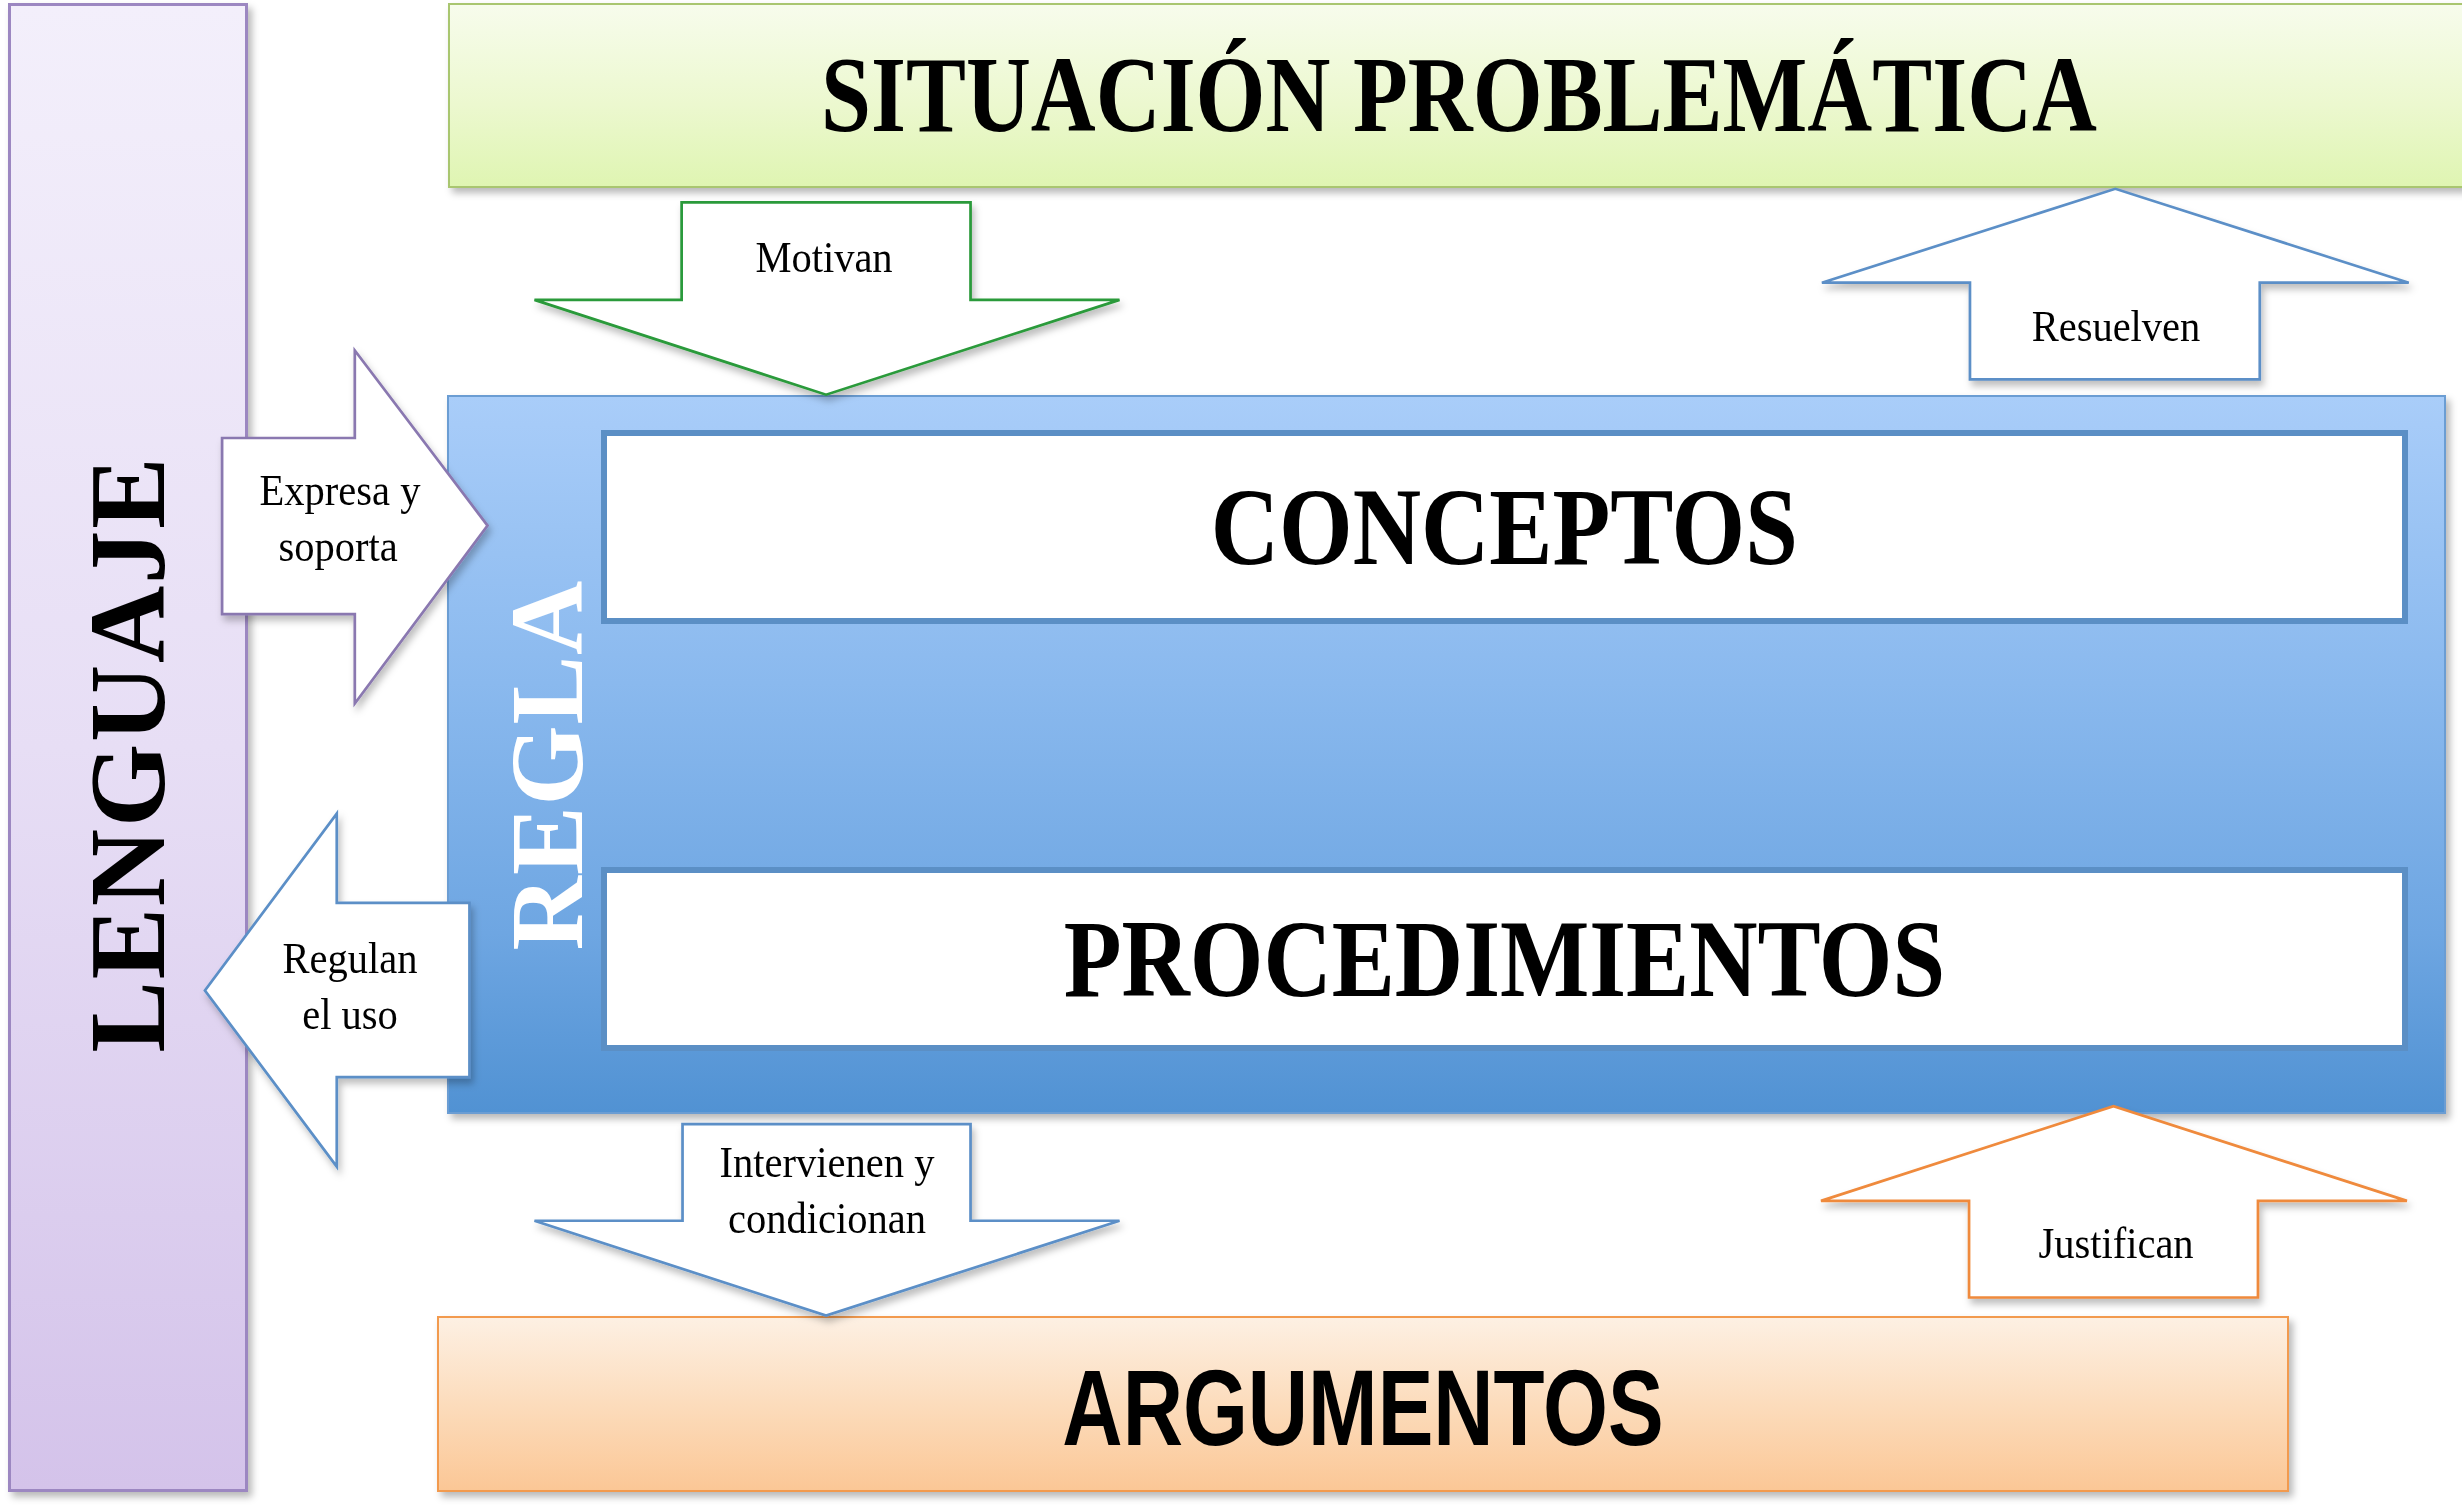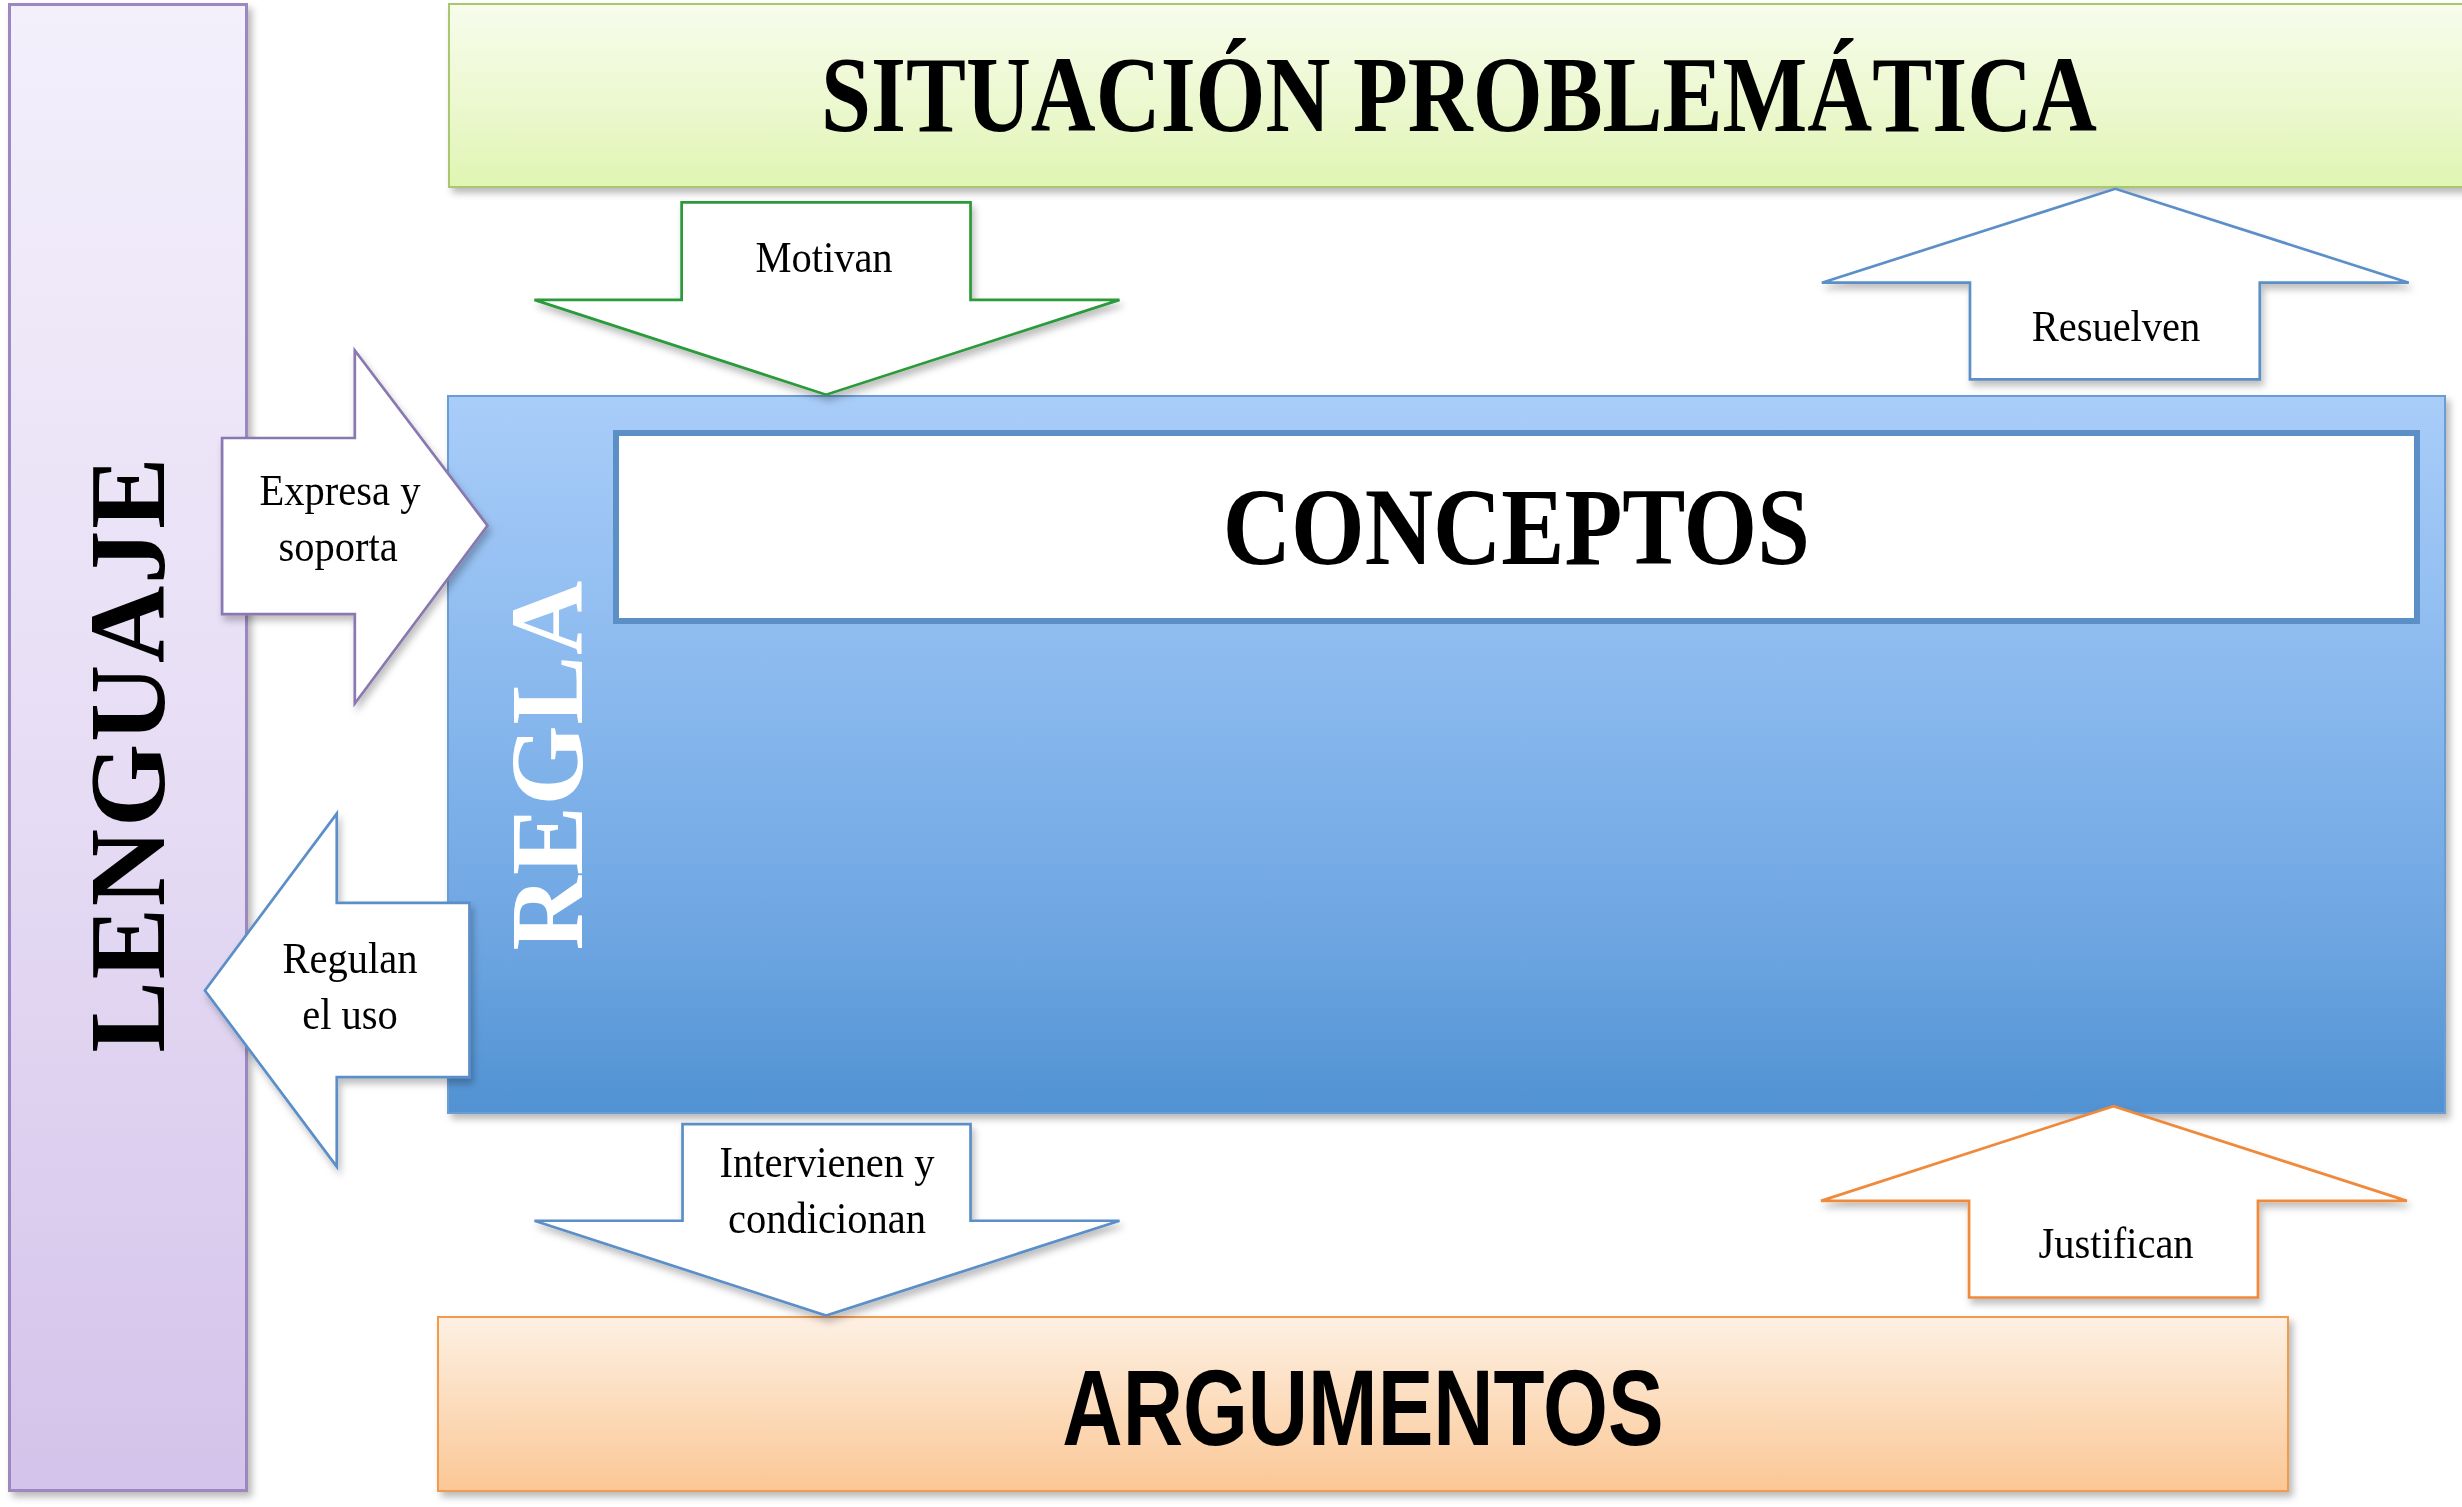--- a/index.html
+++ b/index.html
@@ -19,21 +19,21 @@
   #situacion-label { position: absolute; left: 0; right: 0; top: 32.5px; text-align: center;
     font-weight: bold; font-size: 107px; line-height: 117px; white-space: nowrap; color: #000;
     transform: scaleX(0.84); transform-origin: 50% 50%; }
 
   #regla-box { left: 447px; top: 395px; width: 1999px; height: 719px;
     background: linear-gradient(to bottom, #a9cdf9 0%, #8ab9ee 40%, #6ea6e2 75%, #5192d3 100%);
     border: 2.7px solid #6b9dd3; }
   #regla-label { position: absolute; left: 98px; top: 368px; transform: translate(-50%, -50%) rotate(-90deg);
     font-weight: bold; font-size: 103px; color: #ffffff; white-space: nowrap; letter-spacing: 0.9px; }
 
-  .inner { position: absolute; left: 164px; width: 1795px; background: #ffffff; border: 6.3px solid #5b8fc5;
+  .inner { position: absolute; left: 152px; width: 1795px; background: #ffffff; border: 6.3px solid #5b8fc5;
     display: flex; align-items: center; justify-content: center; text-align: right; }
   .inner span { font-weight: bold; font-size: 110px; white-space: nowrap; color: #000;
     transform: scaleX(0.86); display: inline-block; line-height: 1; }
   #concepts { top: 33px; height: 182px; }
   #propiedades { top: 243px; height: 193px; }
   #procedimientos { top: 470px; height: 172px; }
 
   #argumentos { left: 437px; top: 1316px; width: 1852px; height: 176px;
     background: linear-gradient(to bottom, #fdf0e3 0%, #fcdcbc 50%, #fbc796 100%);
     border: 2.7px solid #f29a4e; }
@@ -53,20 +53,23 @@
 </div>
 
 <div id="situacion" class="abs shadow">
   <div id="situacion-label">SITUACIÓN PROBLEMÁTICA</div>
 </div>
 
 <div id="regla-box" class="abs shadow">
   <div id="regla-label">REGLA</div>
   <div id="concepts" class="inner">
     <span>CONCEPTOS</span>
+  </div>
+  <div id="procedimientos" class="inner">
+    <span>PROCEDIMIENTOS</span>
   </div>
 </div>
 
 <div id="argumentos" class="abs shadow">
   <div id="argumentos-label">ARGUMENTOS</div>
 </div>
 
 <svg id="arrows" viewBox="0 0 2727 1670" xmlns="http://www.w3.org/2000/svg">
   <defs>
     <filter id="sh" x="-10%" y="-10%" width="130%" height="130%">

